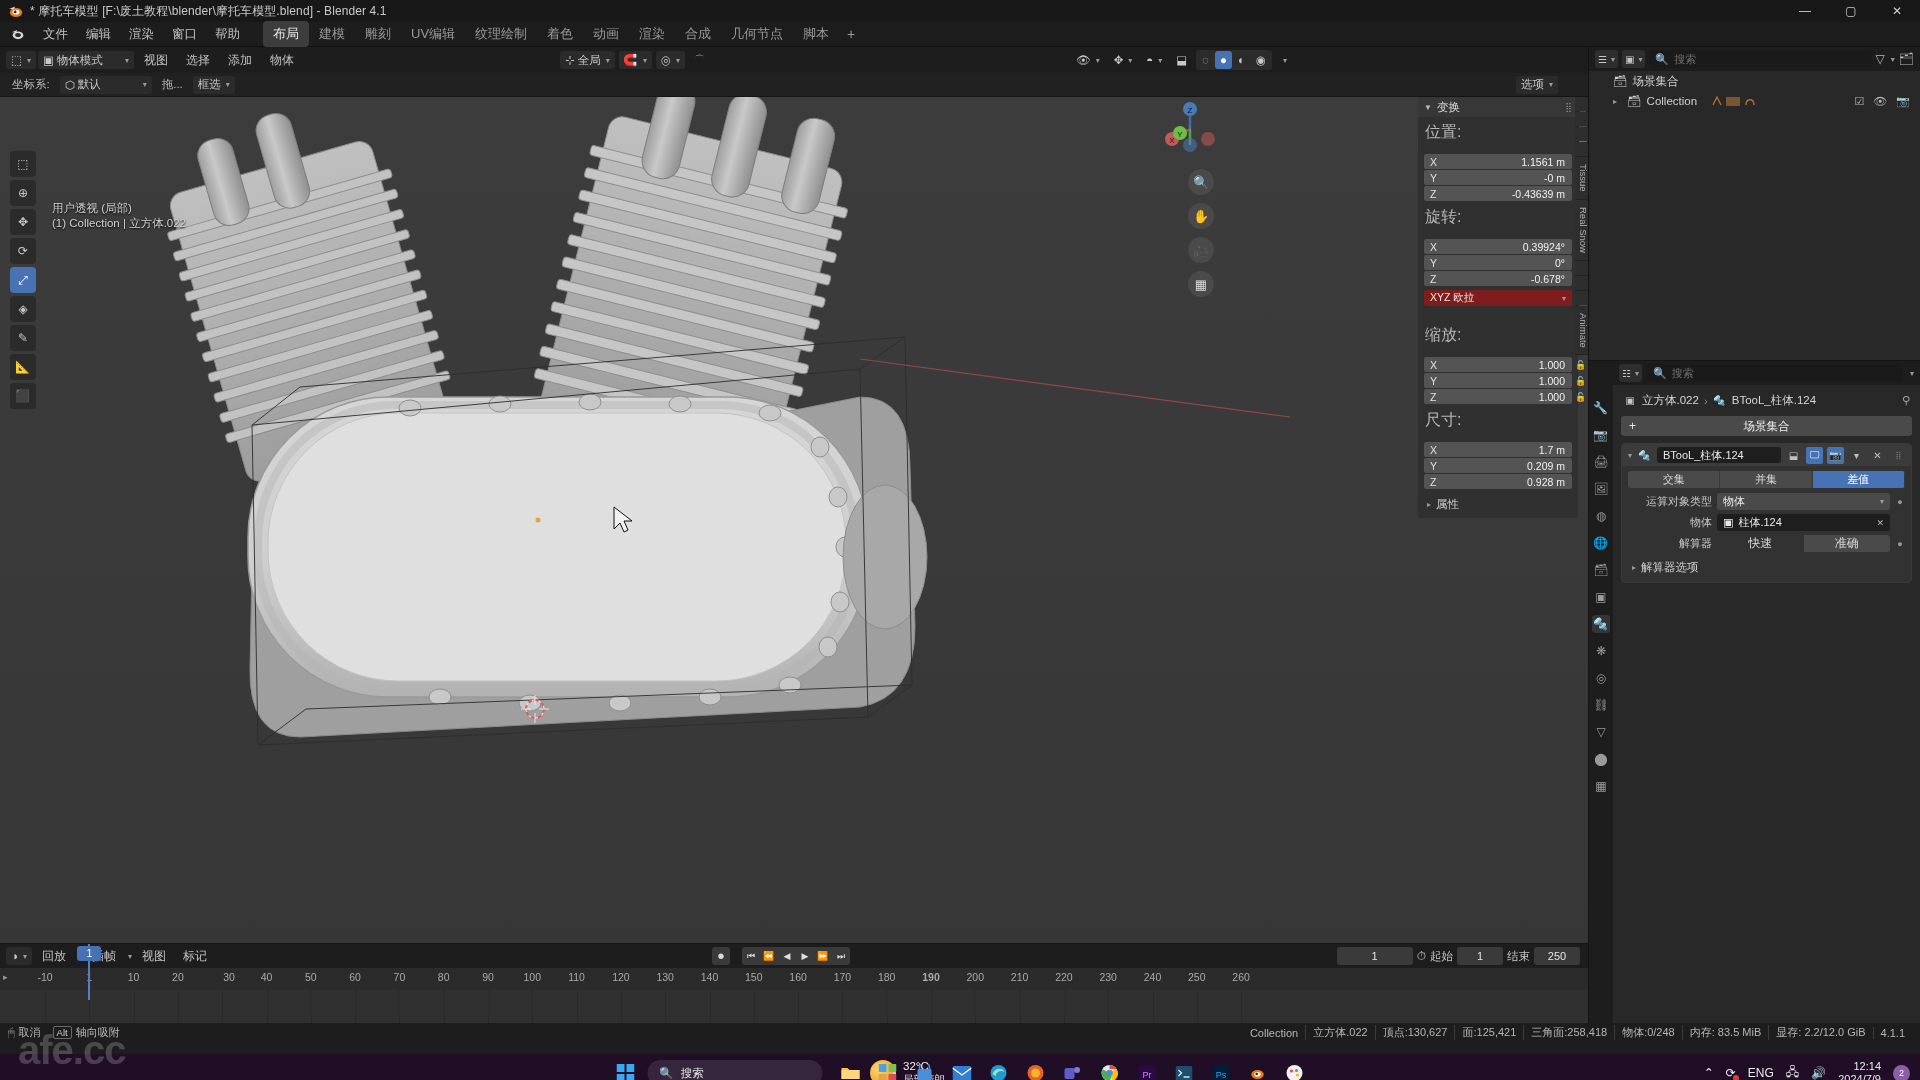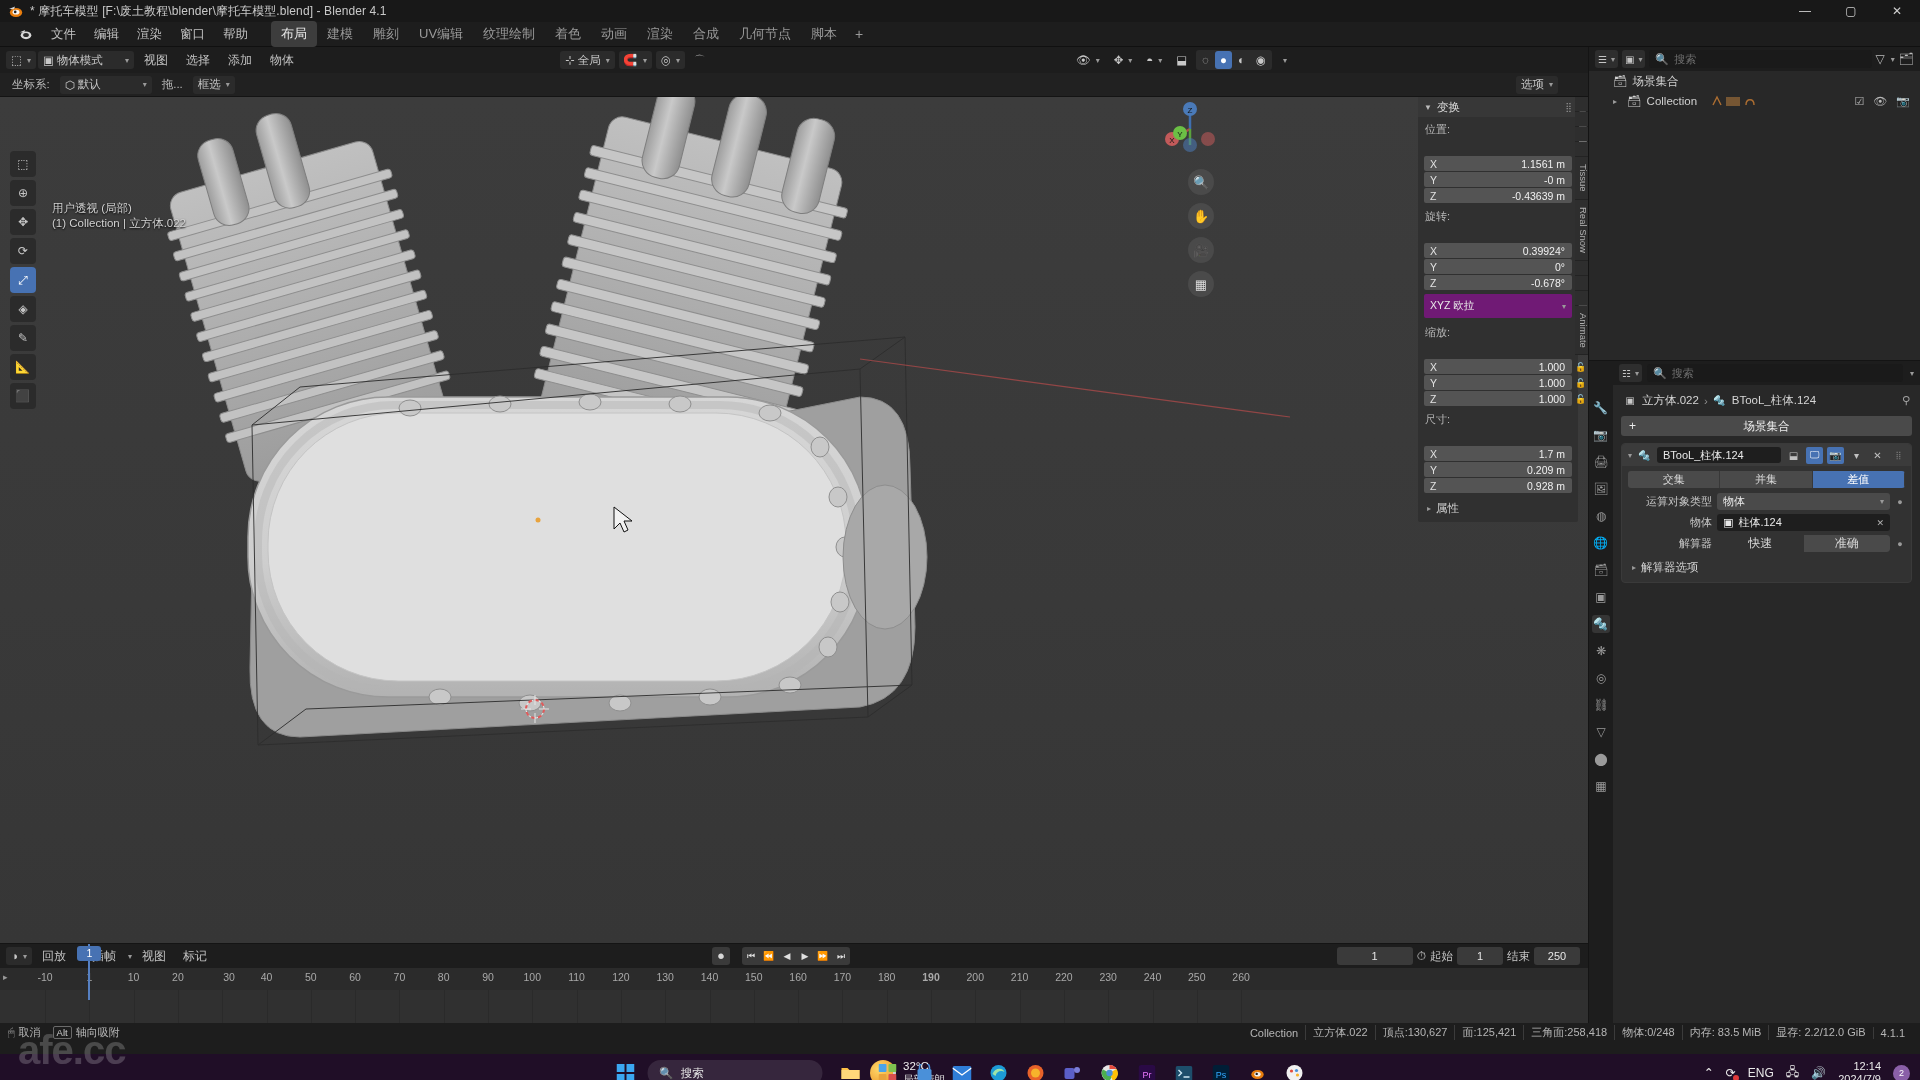--- a/index.html
+++ b/index.html
@@ -11,21 +11,21 @@
   #titlebar { position:absolute; left:0; top:0; width:1920px; height:22px; background:#181818;
     display:flex; align-items:center; }
   #titlebar .blogo { width:18px; height:18px; margin:0 5px 0 7px; position:relative; }
   #titlebar .ttext { font-size:12px; color:#c9c9c9; letter-spacing:.1px; }
   #winbtns { position:absolute; right:0; top:0; height:22px; display:flex; }
   #winbtns div { width:46px; height:22px; display:flex; align-items:center; justify-content:center;
     color:#cfcfcf; font-size:12px; }
 
   
   #topbar { position:absolute; left:0; top:22px; width:1920px; height:25px; background:#1d1d1d;
-    display:flex; align-items:center; border-bottom:1px solid #101010;padding-left:8px; }
+    display:flex; align-items:center; border-bottom:1px solid #101010; }
   .blender-icon { width:16px; height:16px; margin:0 8px 0 10px; }
   .menu-item { padding:3px 9px; font-size:12.5px; color:#c2c2c2; border-radius:3px; cursor:default; }
   .wsp-sep { width:14px; }
   .wsp { padding:4px 10px; font-size:13px; color:#9a9a9a; border-radius:4px; }
   .wsp.active { background:#3d3d3d; color:#e6e6e6; }
   .wsp-plus { padding:3px 8px; color:#9a9a9a; font-size:14px; }
 
   #scenebar { position:absolute; right:6px; top:22px; height:25px; display:flex; align-items:center; gap:3px; }
   .sfield { display:flex; align-items:center; height:18px; background:#282828; border-radius:3px; overflow:hidden; }
   .sfield .sico { width:22px; height:18px; background:#343434; display:flex; align-items:center;
@@ -65,29 +65,29 @@
   #vp-widgets { position:absolute; right:374px; top:122px; display:flex; flex-direction:column; gap:8px; }
   .vwidget { width:26px; height:26px; border-radius:50%; background:#4a4a4a; display:flex;
     align-items:center; justify-content:center; color:#ddd; font-size:13px; }
 
   
   #npanel { position:absolute; right:10px; top:50px; width:160px; background:#303030;
     border-radius:2px; padding:0 0 6px 0; }
   .np-head { display:flex; align-items:center; height:20px; padding:0 6px; font-size:11.5px;
     color:#dcdcdc; background:#373737; }
   .np-head .tri { font-size:8px; margin-right:5px; color:#bbb; }
-  .np-sec { font-size:11px; color:#b6b6b6; padding:5px 0 19px 7px; }
+  .np-sec { font-size:16px; color:#b6b6b6; padding:5px 0 11px 7px; }
   .np-rowgrp { margin:0 6px; }
   .np-row { display:flex; align-items:center; height:15px; background:#545454; margin-bottom:1px;
     border-radius:2px; position:relative; }
   .np-row .ax { position:absolute; left:6px; font-size:10.5px; color:#e2e2e2; }
   .np-row .val { width:100%; text-align:right; padding-right:7px; font-size:10.5px; color:#f0f0f0; }
   .np-lock { position:absolute; right:-14px; width:11px; height:13px; color:#9d9d9d; font-size:9px;
     display:flex; align-items:center; justify-content:center; }
-  .np-drop { margin:4px 6px 2px 6px; height:24px; background:#701a75; border-radius:2px;
+  .np-drop { margin:4px 6px 14px 6px; height:16px; background:#7f1d1d; border-radius:2px;
     display:flex; align-items:center; padding:0 6px; font-size:10.5px; color:#e8e8e8;
     justify-content:space-between; }
   .np-sub { display:flex; align-items:center; font-size:11.5px; color:#d0d0d0; padding:7px 0 0 7px; }
 
   
   #vp-tabs { position:absolute; right:-1px; top:50px; width:14px; display:flex; flex-direction:column; }
   .vtab { width:14px; background:#2e2e2e; color:#b0b0b0; font-size:9.5px; writing-mode:vertical-rl;
     text-align:center; padding:7px 0; border-bottom:1px solid #232323; letter-spacing:0px; }
 
   

